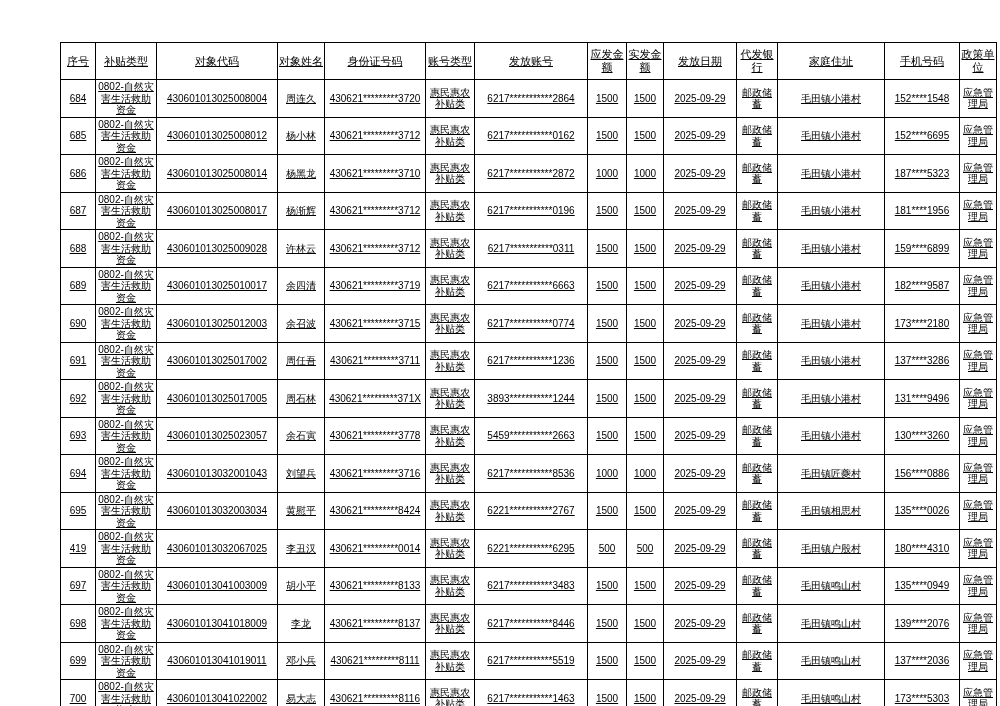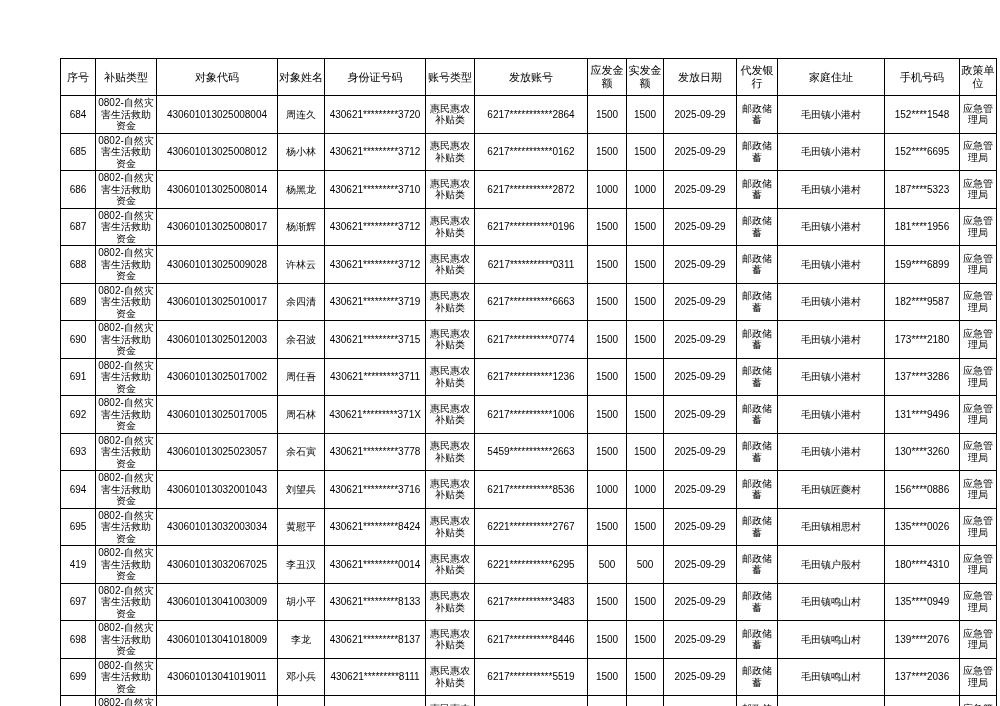--- a/index.html
+++ b/index.html
@@ -12,21 +12,22 @@
     height: 706px;
     font-family: "Liberation Sans", sans-serif;
     color: #000000;
     overflow: hidden;
   }
   .page {
     position: relative;
     width: 1000px;
     height: 520px;
     box-sizing: border-box;
-    padding: 58px 60px 0 60px;
+    padding: 42px 60px 0 60px;
+    text-decoration: underline;
   }
   table.grid {
     border-collapse: collapse;
     table-layout: fixed;
     width: 880px;
     margin: 0 auto;
   }
   table.grid th,
   table.grid td {
     border: 1px solid #000000;
@@ -229,21 +230,21 @@
           <td class="c-phone">137****3286</td>
           <td class="c-unit">应急管理局</td>
         </tr>
         <tr>
           <td class="c-seq">692</td>
           <td class="c-type">0802-自然灾害生活救助资金</td>
           <td class="c-code">430601013025017005</td>
           <td class="c-name">周石林</td>
           <td class="c-id">430621*********371X</td>
           <td class="c-acctype">惠民惠农补贴类</td>
-          <td class="c-acct">6217***********1006</td>
+          <td class="c-acct">3893***********1244</td>
           <td class="c-should">1500</td>
           <td class="c-actual">1500</td>
           <td class="c-date">2025-09-29</td>
           <td class="c-bank">邮政储蓄</td>
           <td class="c-addr">毛田镇小港村</td>
           <td class="c-phone">131****9496</td>
           <td class="c-unit">应急管理局</td>
         </tr>
         <tr>
           <td class="c-seq">693</td>

